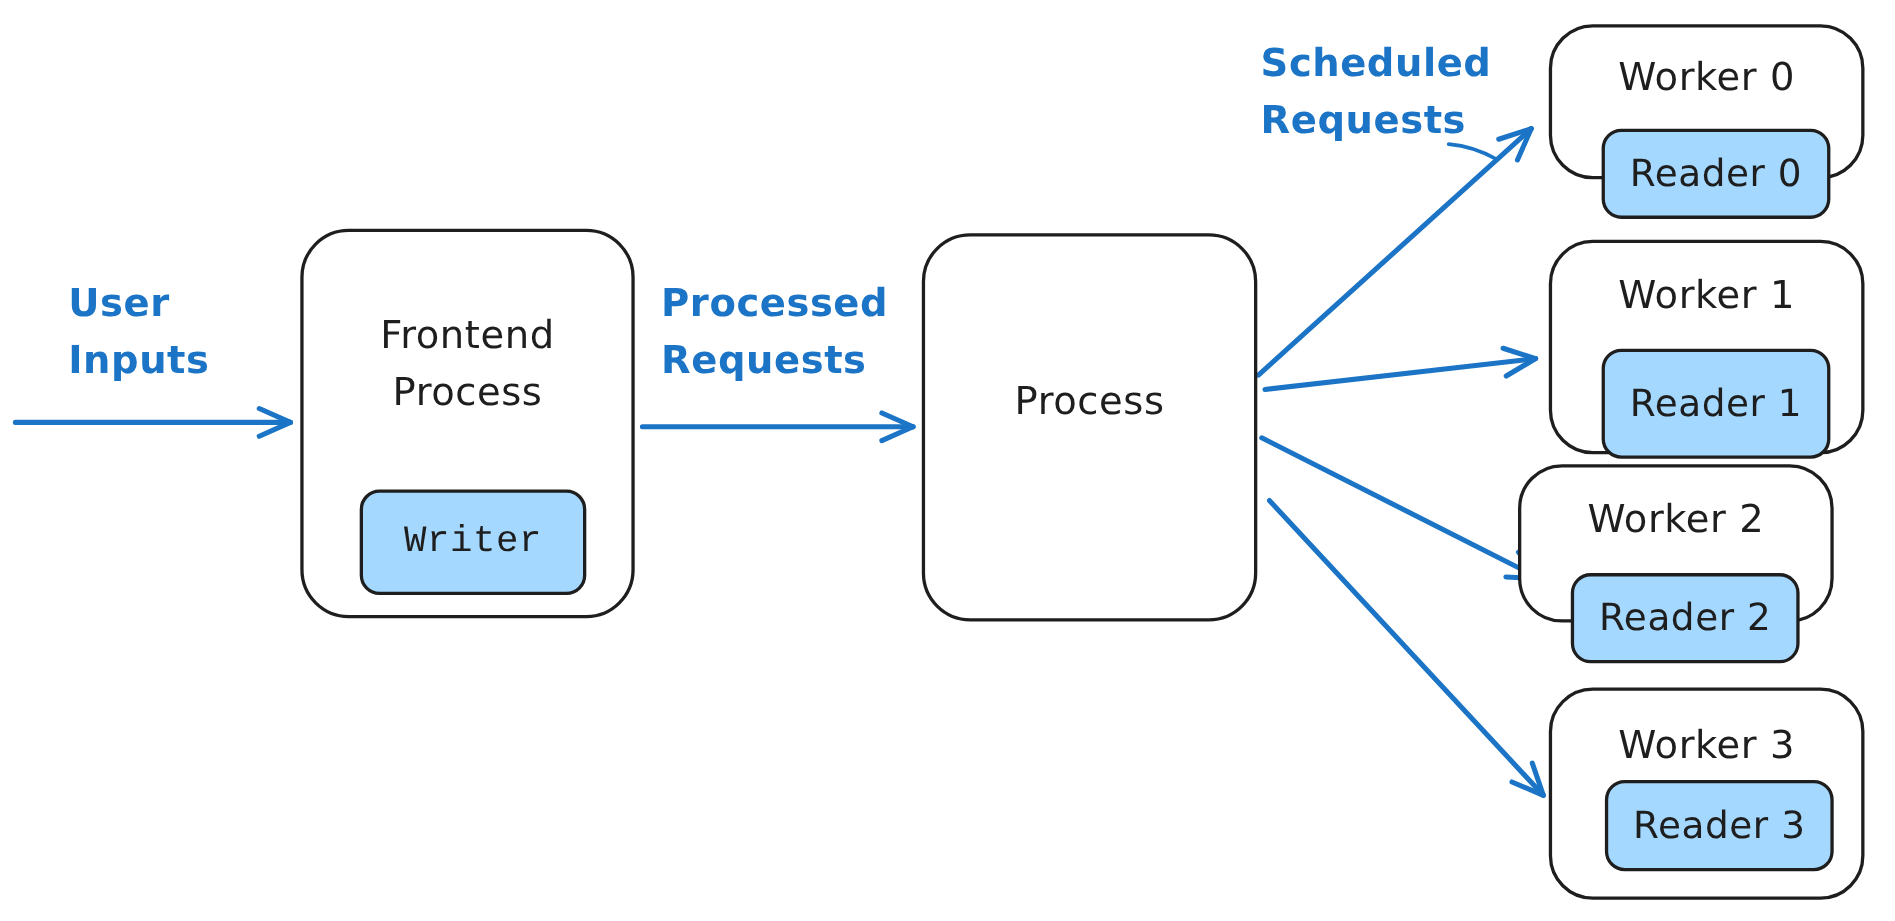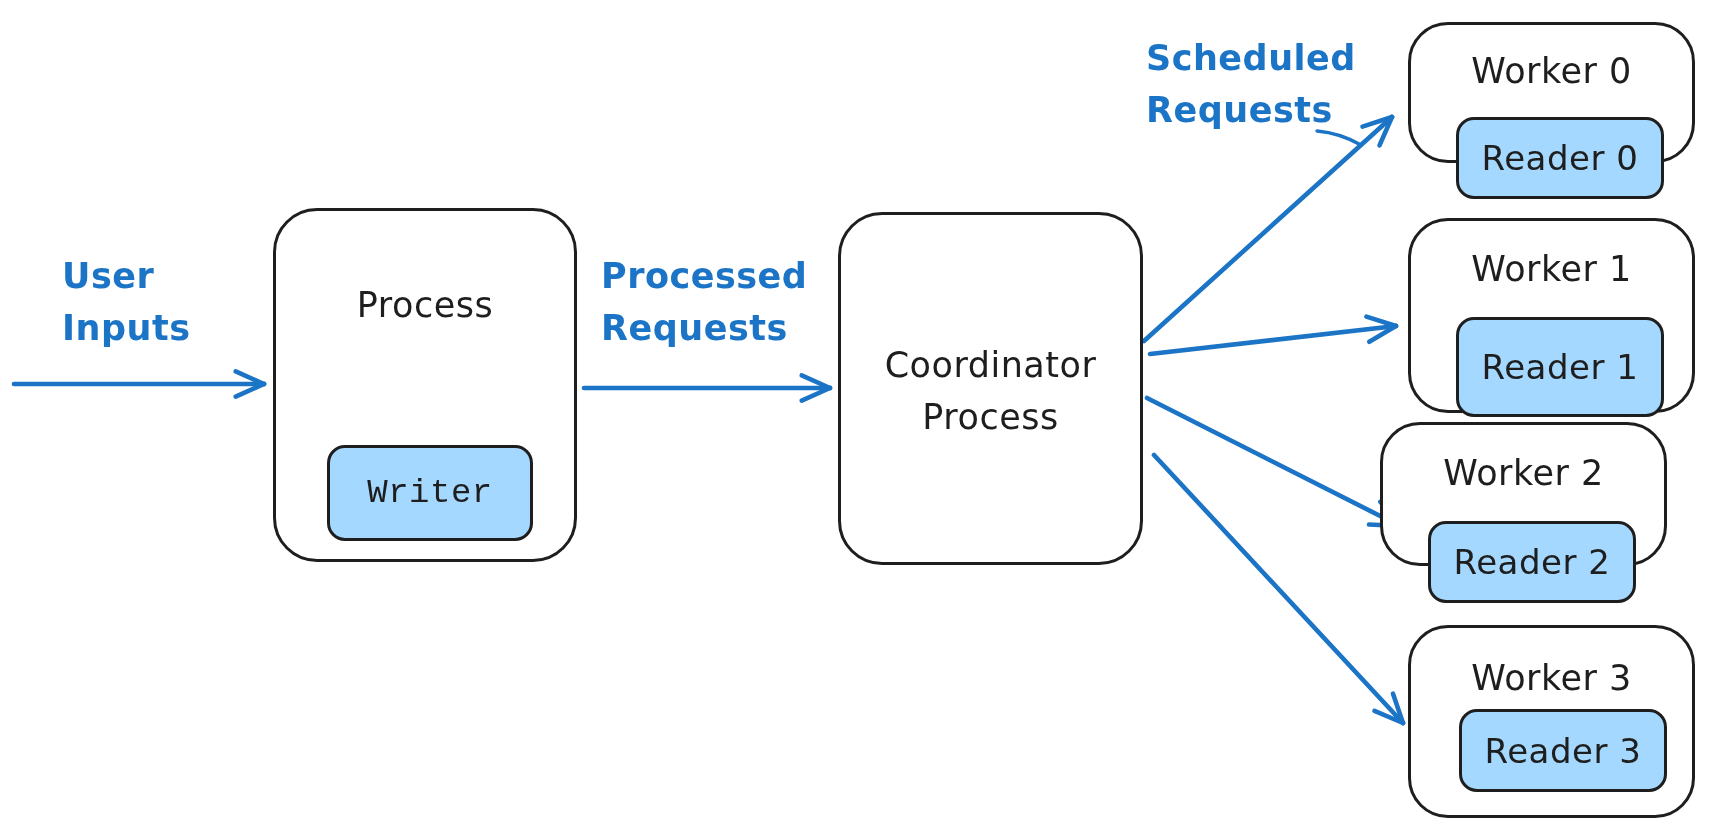--- a/index.html
+++ b/index.html
@@ -96,30 +96,30 @@
     <div>Requests</div>
   </div>
 
   <div class="flow-label" style="left:1146px;top:32px;">
     <div>Scheduled</div>
     <div>Requests</div>
   </div>
 
   <div class="node big" style="left:273px;top:208px;width:304px;height:354px;">
     <div class="node-title" style="top:68px;">
+      <div>Frontend</div>
       <div>Process</div>
     </div>
     <div class="pill" style="left:51px;top:234px;width:206px;height:96px;font-family:Liberation Mono, monospace;">
       <span class="pill-label">Writer</span>
     </div>
   </div>
 
   <div class="node big" style="left:838px;top:212px;width:305px;height:353px;">
     <div class="node-title" style="top:124px;">
-      <div>Coordinator</div>
       <div>Process</div>
     </div>
   </div>
 
   <div class="node worker" style="left:1408px;top:22px;width:287px;height:141px;">
     <div class="node-title" style="top:20px;">Worker 0</div>
     <div class="pill" style="left:45px;top:92px;width:208px;height:82px;">
       <span class="pill-label">Reader 0</span>
     </div>
   </div>

